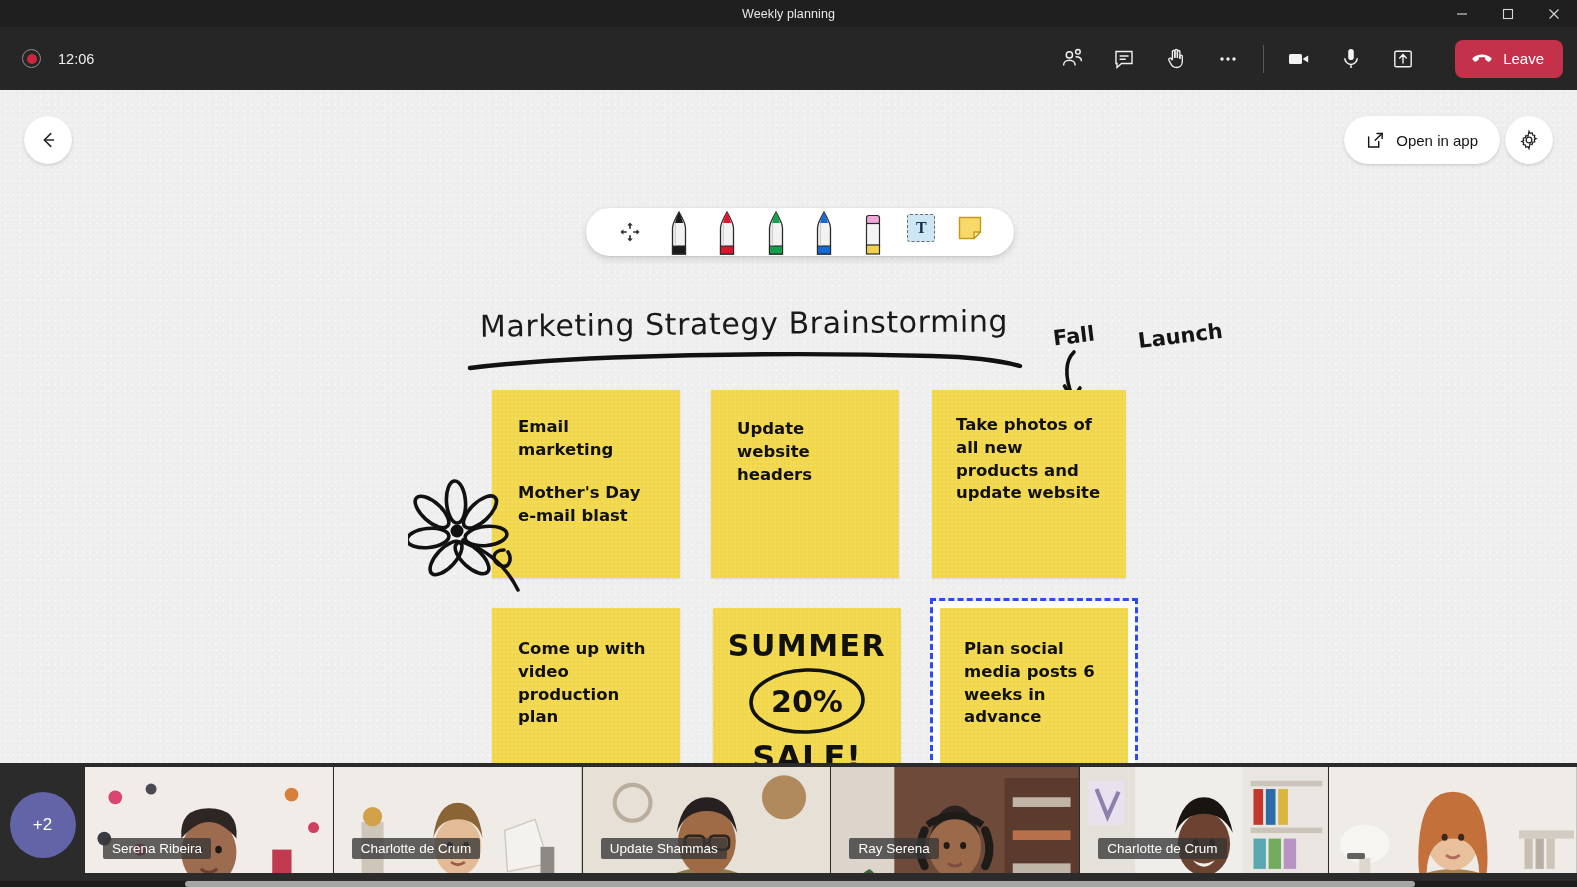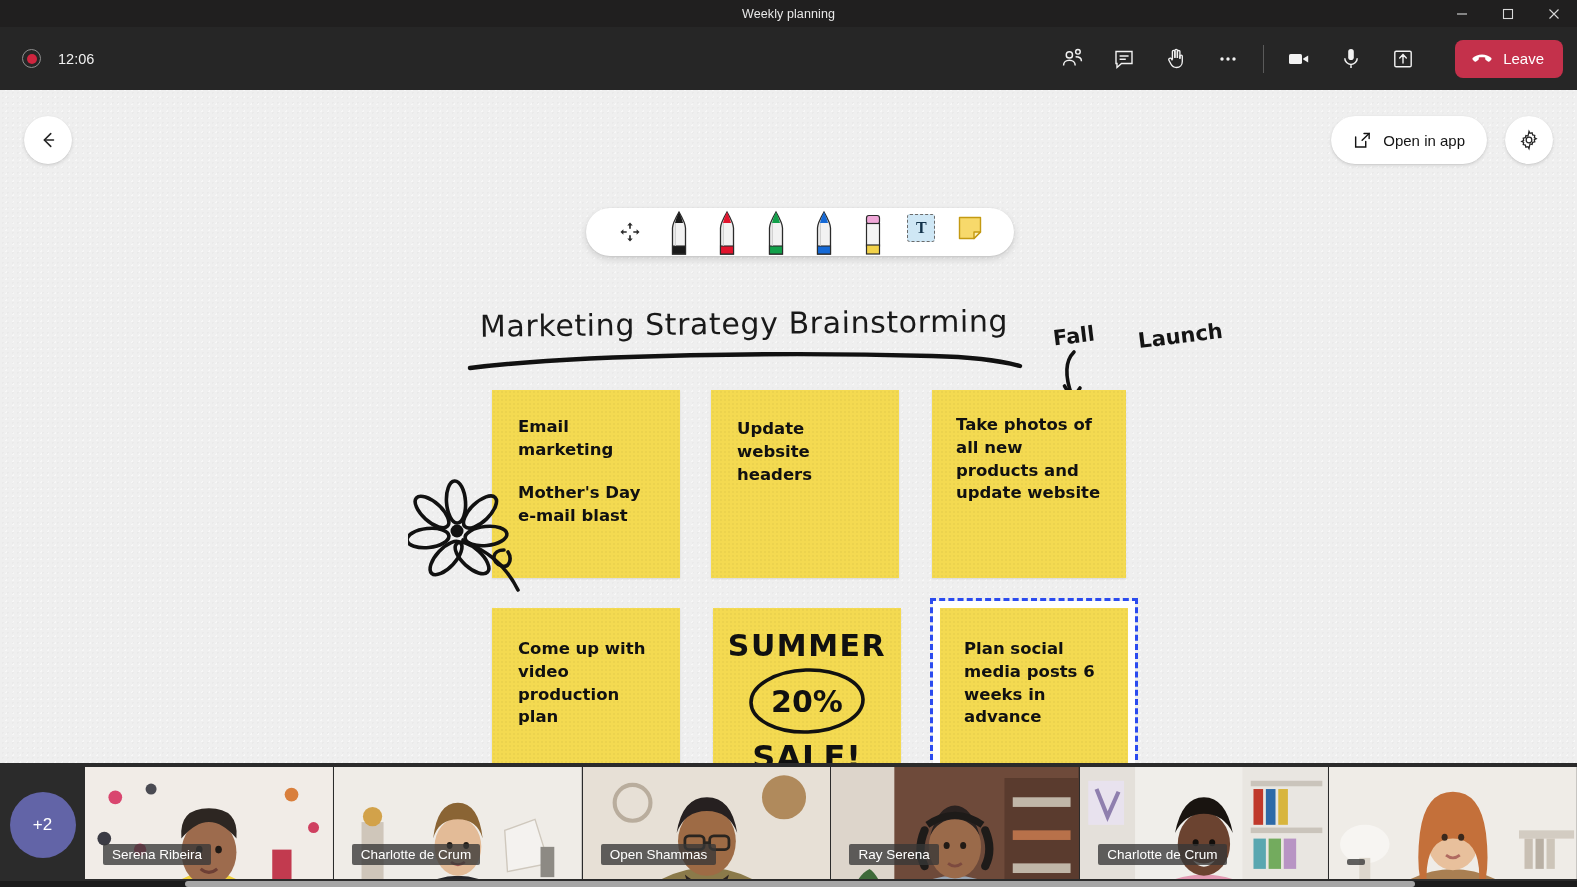--- a/index.html
+++ b/index.html
@@ -94,21 +94,21 @@
 
   .back-btn {
     position: absolute; left: 24px; top: 26px;
     width: 48px; height: 48px; border-radius: 50%;
     background: #fff; box-shadow: 0 1.6px 3.6px rgba(0,0,0,.13), 0 .3px .9px rgba(0,0,0,.11);
     display: flex; align-items: center; justify-content: center;
   }
 
   .topright {
     position: absolute; right: 24px; top: 26px;
-    display: flex; align-items: flex-start; gap: 18px;
+    display: flex; align-items: flex-start; gap: 5px;
   }
   .open-app {
     height: 48px; padding: 0 22px; border-radius: 24px;
     background: #fff; box-shadow: 0 1.6px 3.6px rgba(0,0,0,.13), 0 .3px .9px rgba(0,0,0,.11);
     display: flex; align-items: center; gap: 11px;
     font-size: 15px; color: #141414;
   }
   .gear-btn {
     width: 48px; height: 48px; border-radius: 50%;
     background: #fff; box-shadow: 0 1.6px 3.6px rgba(0,0,0,.13), 0 .3px .9px rgba(0,0,0,.11);
@@ -201,21 +201,21 @@
   .overflow-avatar {
     width: 85px; min-width: 85px;
     display: flex; align-items: center; justify-content: center;
   }
   .avatar-circle {
     width: 66px; height: 66px; border-radius: 50%;
     background: #6264a7; color: #fff;
     display: flex; align-items: center; justify-content: center;
     font-size: 17px;
   }
-  .tiles { display: flex; align-items: stretch; flex: 1; gap: 1px; padding: 4px 0 8px 0; }
+  .tiles { display: flex; align-items: stretch; flex: 1; gap: 1px; padding: 4px 0 14px 0; }
   .tile {
     position: relative; flex: 1 1 0; min-width: 0;
     overflow: hidden; background: #111;
   }
   .tile .bg { position: absolute; inset: 0; }
   .tile .nametag {
     position: absolute; left: 18px; bottom: 14px;
     background: rgba(55,55,55,.78);
     color: #fff; font-size: 13.5px;
     padding: 3px 9px; border-radius: 2px;
@@ -535,21 +535,21 @@
         <circle cx="146" cy="22" r="16" fill="#b08a5c"></circle>
         <path d="M50 120 L56 82 Q90 64 124 82 L130 120 Z" fill="#8b7a4a"></path>
         <path d="M80 120 L82 88 Q90 82 98 88 L100 120 Z" fill="#7d2b4a"></path>
         <ellipse cx="90" cy="54" rx="21" ry="25" fill="#9e6b45"></ellipse>
         <path d="M68 48 q4 -26 22 -26 q18 0 22 26 q-6 -16 -22 -16 q-16 0 -22 16z" fill="#262020"></path>
         <path d="M74 78 q16 14 32 0 q-4 16 -16 16 q-12 0 -16 -16z" fill="#2b2320"></path>
         <rect x="74" y="50" width="14" height="10" rx="3" fill="none" stroke="#2a2520" stroke-width="2"></rect>
         <rect x="92" y="50" width="14" height="10" rx="3" fill="none" stroke="#2a2520" stroke-width="2"></rect>
         <path d="M88 55 h4" stroke="#2a2520" stroke-width="2"></path>
       </svg>
-      <div class="nametag">Open Shammas</div>
+      <div class="nametag">Update Shammas</div>
     </div>
 
     <div class="tile">
       <svg class="bg" viewBox="0 0 180 120" preserveAspectRatio="xMidYMid slice">
         <rect width="180" height="120" fill="#6e4a3a"></rect>
         <rect x="0" y="0" width="46" height="120" fill="#ddd5cb"></rect>
         <rect x="126" y="8" width="54" height="112" fill="#5a3b2e"></rect>
         <rect x="132" y="22" width="42" height="7" fill="#c0b6a8"></rect>
         <rect x="132" y="46" width="42" height="7" fill="#b8714a"></rect>
         <rect x="132" y="70" width="42" height="7" fill="#c0b6a8"></rect>

